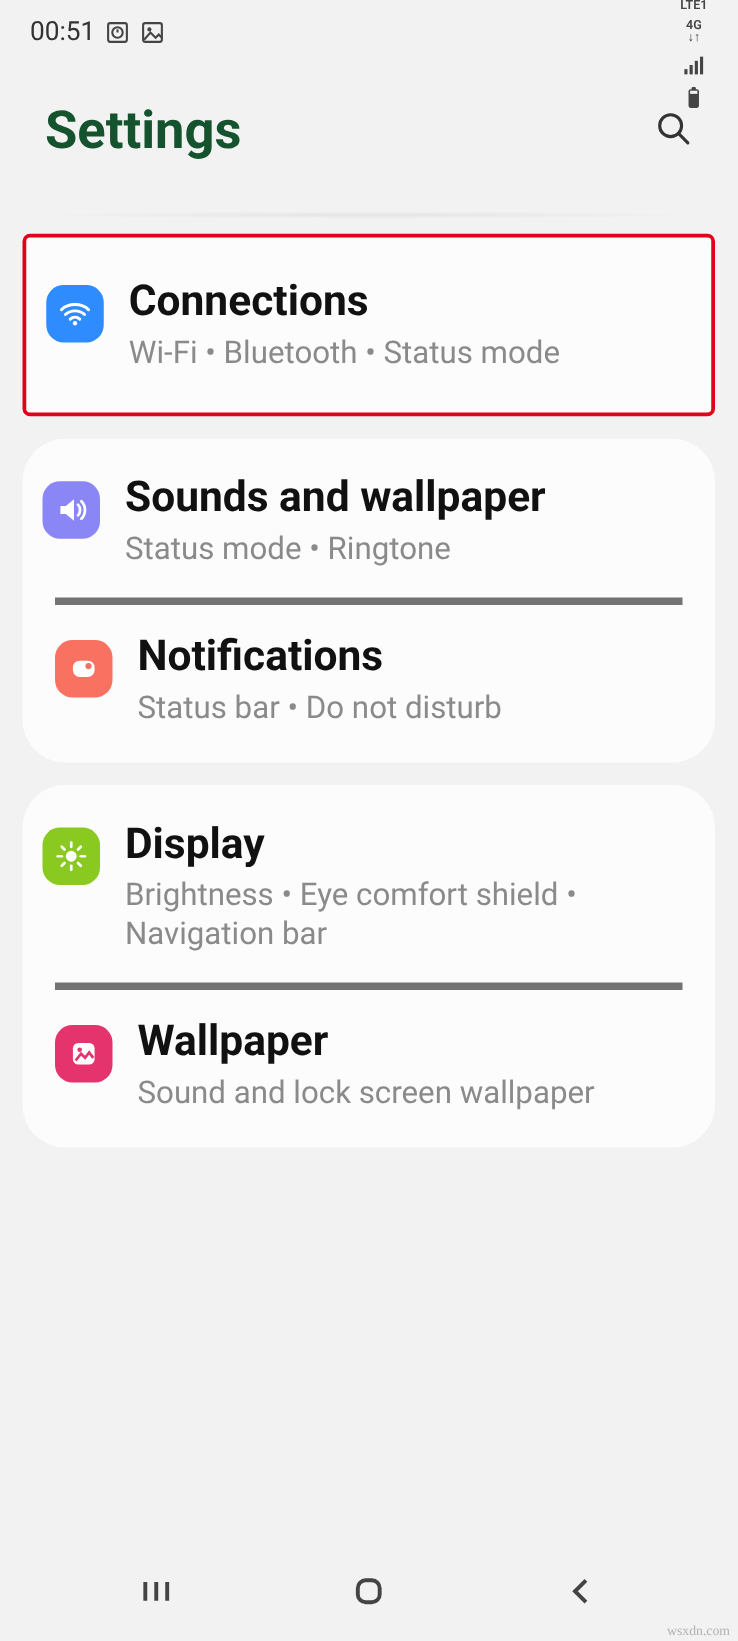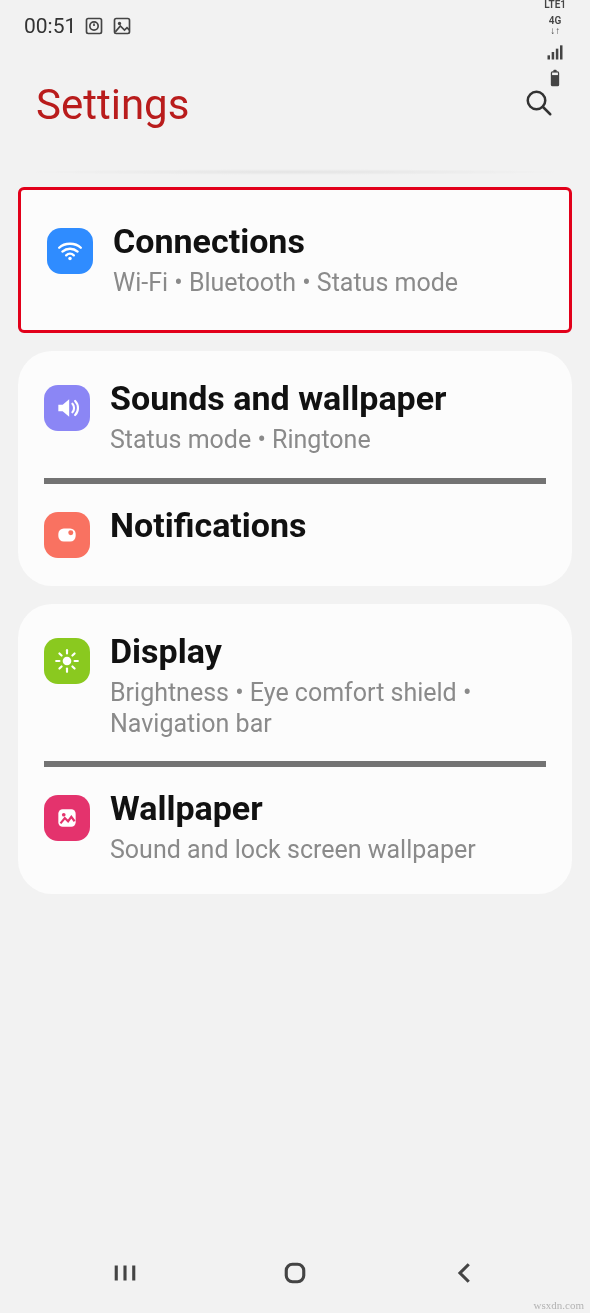--- a/index.html
+++ b/index.html
@@ -20,40 +20,40 @@
     height: 48px;
   }
   .status-left { display: flex; align-items: center; gap: 8px; font-size: 21px; font-weight: 400; color:#333;}
   .status-right { display: flex; align-items: center; gap: 6px; color:#333;flex-direction:column; }
   .header {
     display: flex;
     justify-content: space-between;
     align-items: center;
     padding: 32px 36px 40px;
   }
-  .header-title { font-size: 42px; font-weight: 400; color:#b91c1c;}
+  .header-title { font-size: 42px; font-weight: 700; color:#14532d;}
   .search-icon svg { width: 30px; height: 30px; }
   .search-shadow {
     height: 6px;
     margin: 0 20px 12px;
     border-radius: 50%;
     background: radial-gradient(ellipse at center, rgba(0,0,0,0.06), transparent 70%);
   }
   .groups { padding: 0 18px; display: flex; flex-direction: column; gap: 18px; }
   .card {
     background: #fcfcfc;
     border-radius: 34px;
     padding: 6px 0;
   }
   .card.highlight { border: 3px solid #e2001a; border-radius: 6px; padding: 10px 0;}
   .row {
     display: flex;
     align-items: flex-start;
     gap: 20px;
-    padding: 22px 26px;
+    padding: 22px 16px;
     position: relative;
   }
   .row + .row { border-top: 6px solid #737373; margin: 0 26px; padding-left:0; padding-right:0;}
   .row + .row .icon-badge { margin-left:0;}
   .icon-badge {
     width: 46px;
     height: 46px;
     border-radius: 14px;
     flex-shrink: 0;
     display:flex;
@@ -195,20 +195,21 @@
     </div>
     <div class="row">
       <div class="icon-badge ib-coral">
         <svg viewBox="0 0 24 24">
             <rect x="4" y="6" width="16" height="12" rx="5" fill="#fff"></rect>
             <circle cx="15.5" cy="10" r="2.3" fill="#f97261"></circle>
           </svg>
       </div>
       <div class="row-text">
         <div class="row-title">Notifications</div>
+        <div class="row-sub">Status bar  •  Do not disturb</div>
       </div>
     </div>
   </div>
 
   <div class="card">
     <div class="row">
       <div class="icon-badge ib-green">
         <svg viewBox="0 0 24 24">
             <circle cx="12" cy="12" r="4" fill="#fff"></circle>
             <g stroke="#fff" stroke-width="2" stroke-linecap="round">

